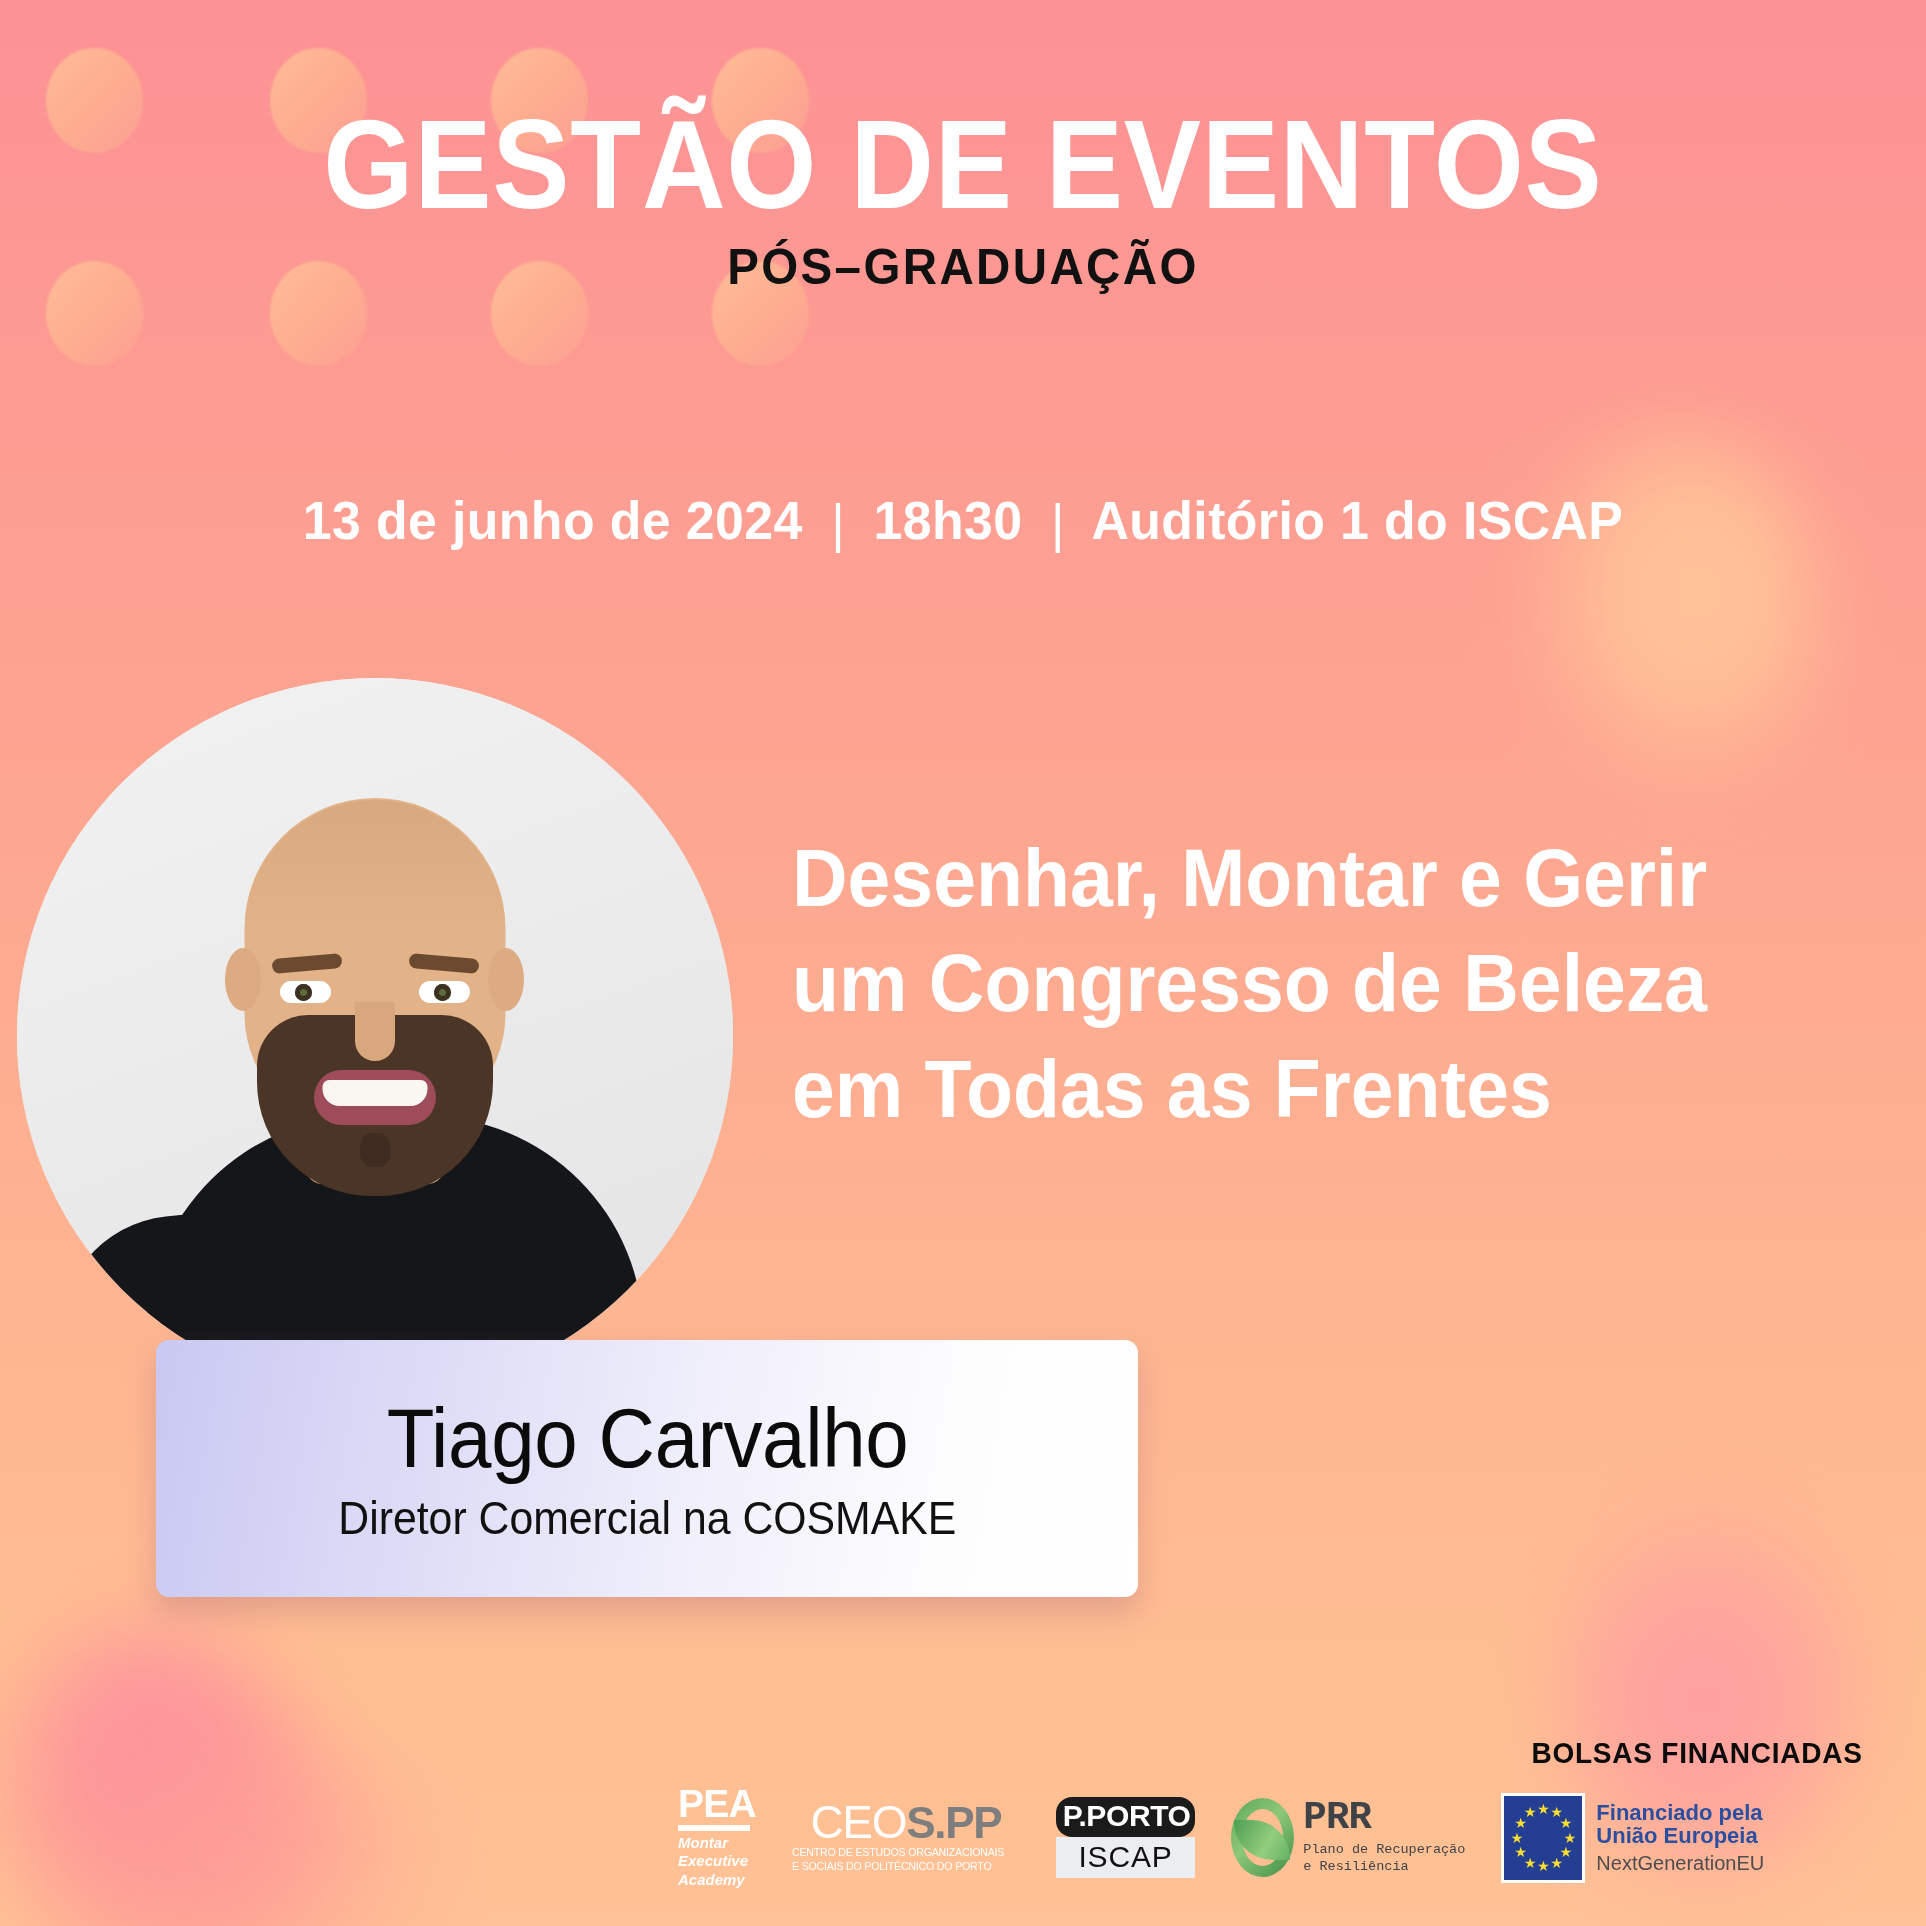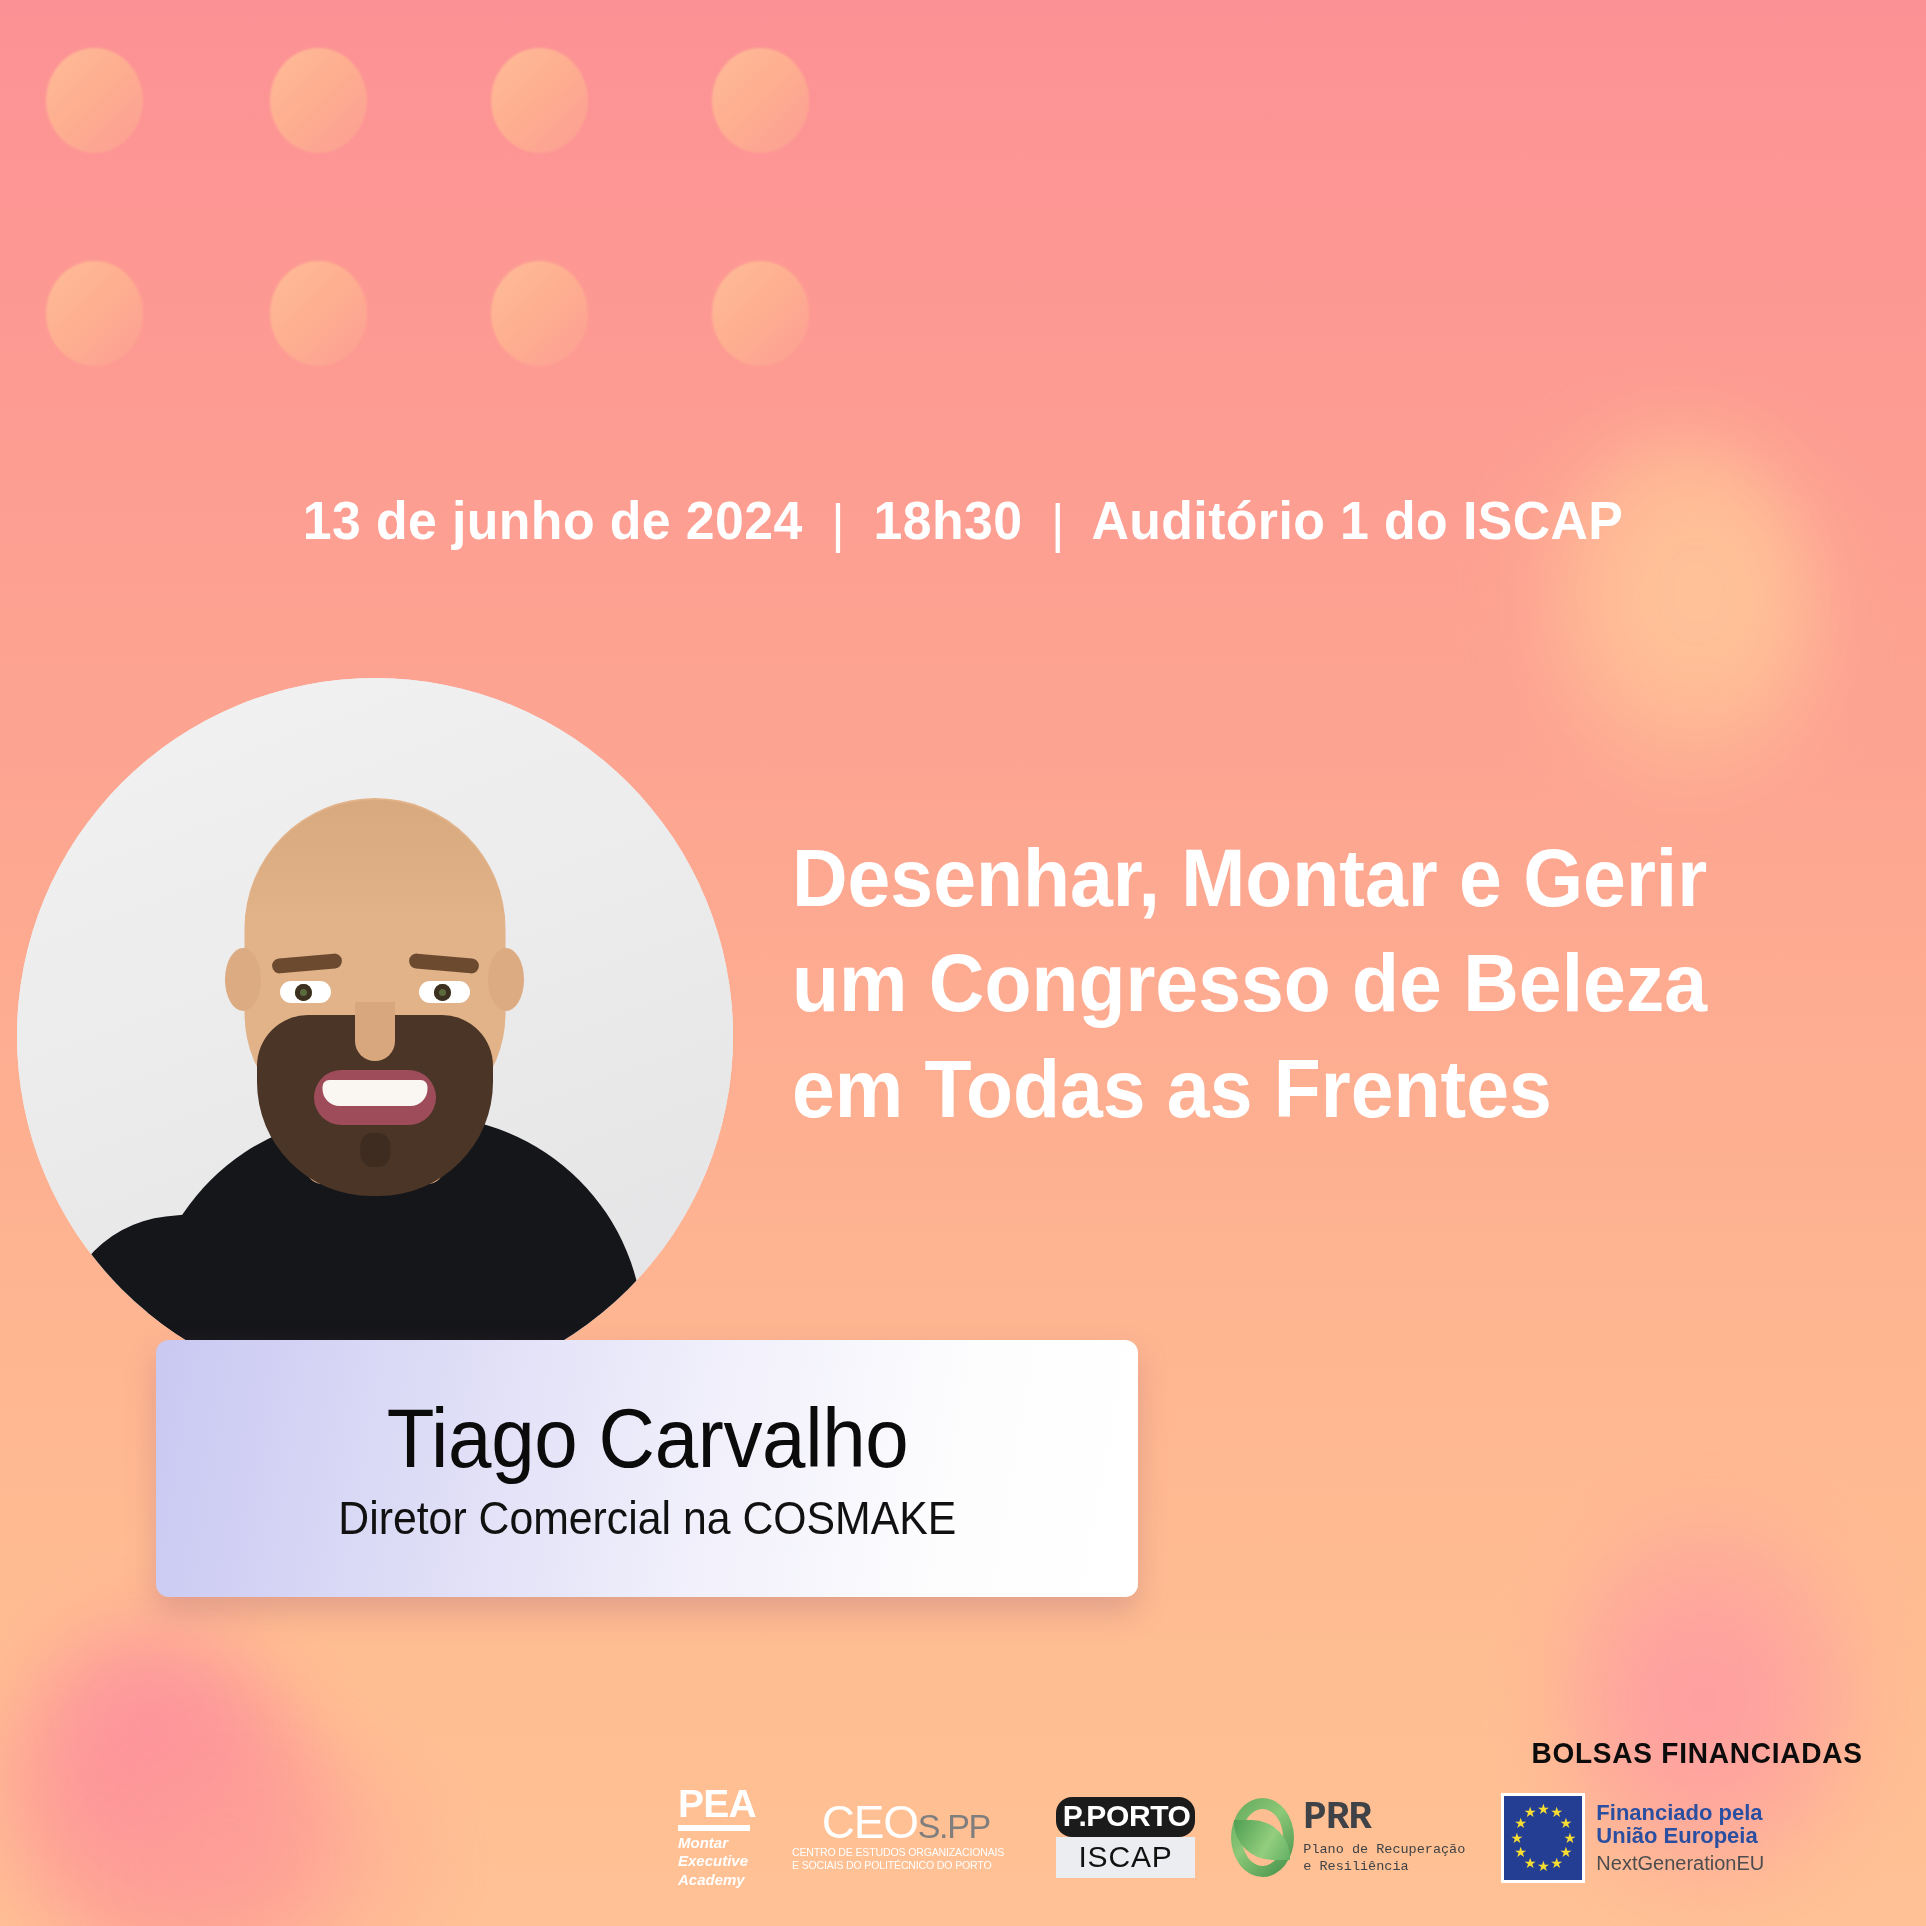--- a/index.html
+++ b/index.html
@@ -269,21 +269,21 @@
   .pea-mark{
     color:#FFFFFF;font-size:39px;font-weight:800;letter-spacing:-0.8px;line-height:.9;
   }
   .pea-rule{width:72px;height:5.5px;background:#FFFFFF;margin:4.2px 0 3.4px 0;}
   .pea-words{color:#FFFFFF;font-size:15px;font-style:italic;font-weight:700;line-height:1.22;}
 
   
   .ceos{flex-direction:column;align-items:center;}
   .ceos-mark{display:flex;align-items:baseline;line-height:.88;}
   .ceos-w{color:#FFFFFF;font-size:46px;font-weight:300;letter-spacing:-1.3px;}
-  .ceos-g{color:#7E7E7E;font-size:34px;font-weight:400;letter-spacing:-1.3px;}
+  .ceos-g{color:#7E7E7E;font-size:44px;font-weight:700;letter-spacing:-1.3px;}
   .ceos-sub{color:#FFFFFF;font-size:11.4px;font-weight:400;line-height:1.22;letter-spacing:-0.2px;transform:scaleX(.93);transform-origin:left;margin-top:3.4px;}
 
   
   .pporto{flex-direction:column;align-items:stretch;width:139px;}
   .pporto-top{
     background:#1B1B1B;color:#FFFFFF;
     font-size:30px;font-weight:800;letter-spacing:-0.4px;
     text-align:center;padding:4.2px 6.7px 5.9px 6.7px;line-height:1;border-radius:16px;
   }
   .pporto-bot{
@@ -352,20 +352,24 @@
     <div class="dot" style="left:491px;top:261px;width:97px;height:105px;"></div>
     <div class="dot" style="left:712px;top:261px;width:97px;height:105px;"></div>
 
     <div class="blob blob-tr"></div>
     <div class="blob blob-br"></div>
     <div class="blob blob-bl1"></div>
     <div class="blob blob-bl2"></div>
     <div class="blob blob-bl3"></div>
   </div>
 
+  <div class="header">
+    <div class="title-main">GESTÃO DE EVENTOS</div>
+    <div class="title-sub">PÓS–GRADUAÇÃO</div>
+  </div>
 
   <div class="meta">
     <span>13 de junho de 2024</span>
     <span class="sep">|</span>
     <span>18h30</span>
     <span class="sep">|</span>
     <span>Auditório 1 do ISCAP</span>
   </div>
 
   <div class="portrait-wrap">

